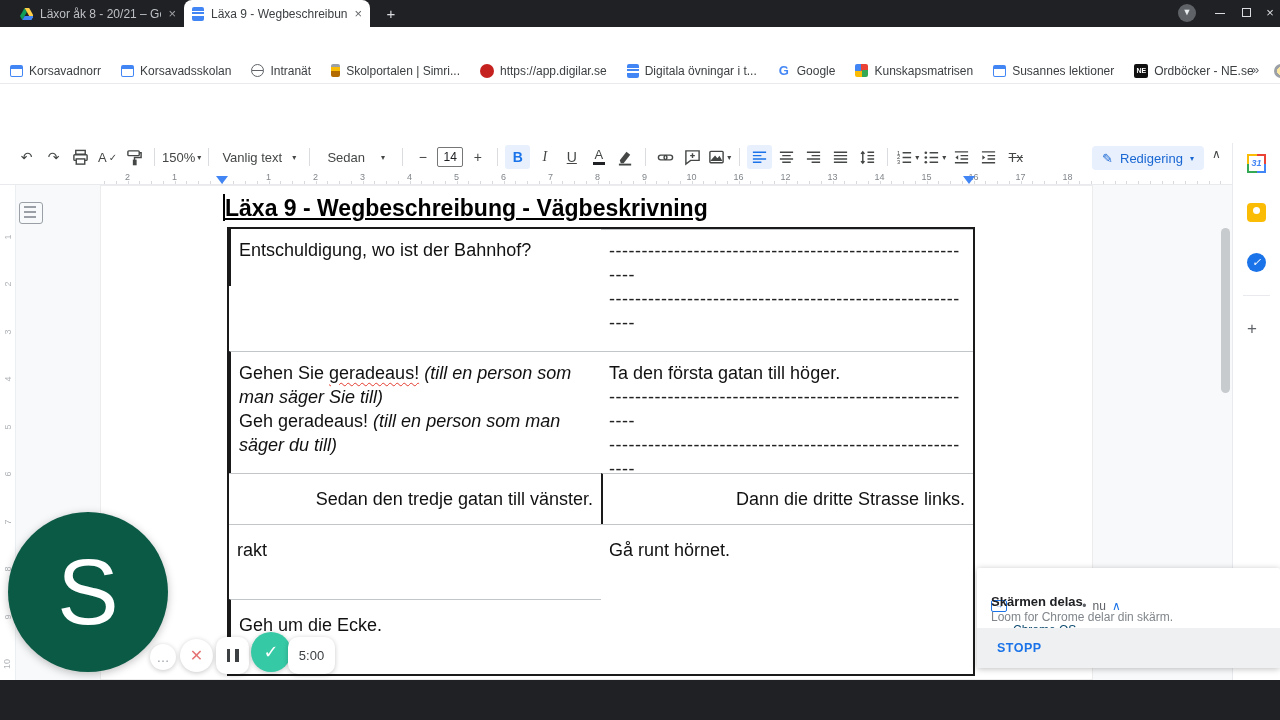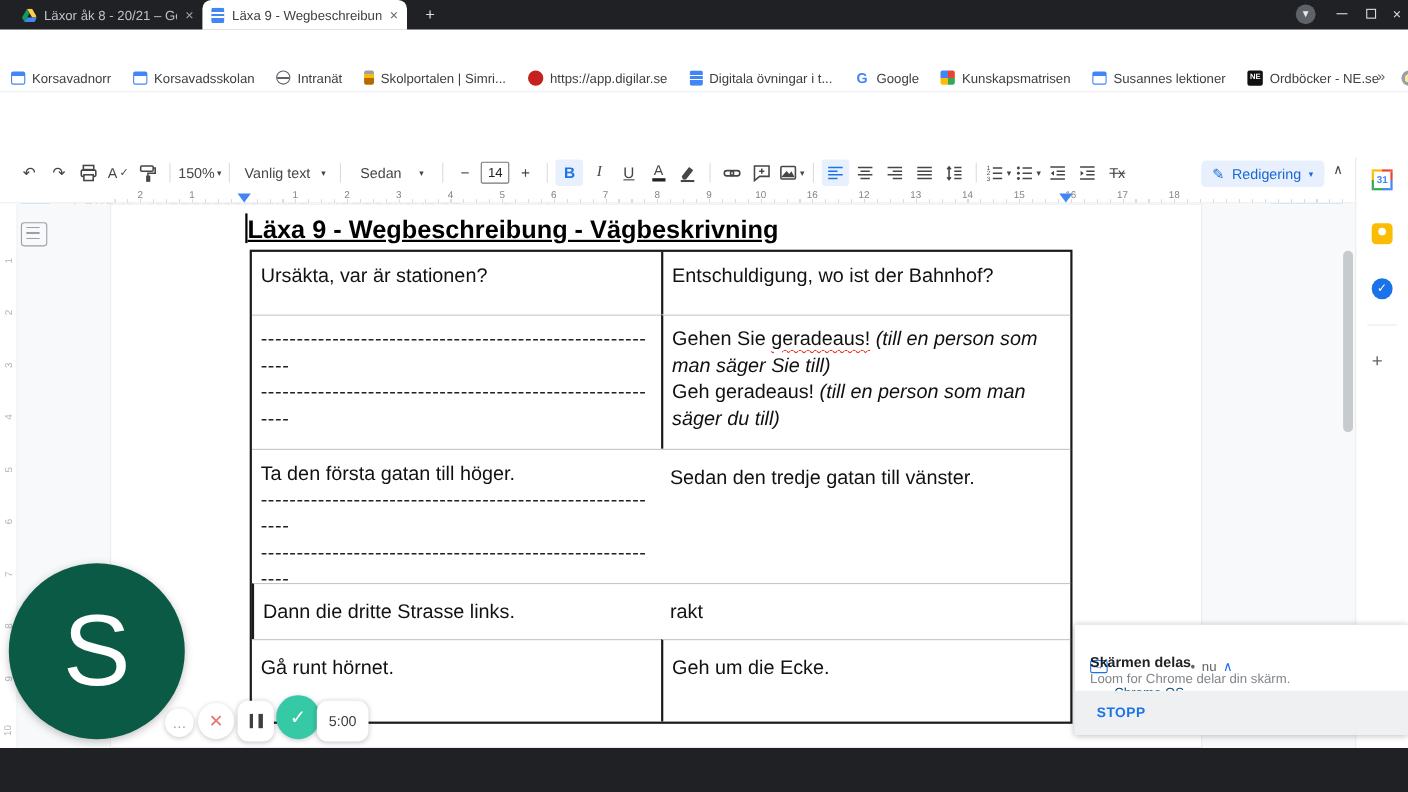--- a/index.html
+++ b/index.html
@@ -98,29 +98,29 @@
   .vr-num span { transform:rotate(-90deg); font-size:9px; color:#b0b4b8; }
   #outline-btn { left:19px; top:17px; width:24px; height:22px; border:1.6px solid #9aa0a6; border-radius:3px;
     background:repeating-linear-gradient(#9aa0a6 0 1.5px, transparent 1.5px 5px); background-size:12px 14px; background-position:4px 3px; background-repeat:no-repeat; }
   #page { left:100px; top:0; width:993px; height:495px; background:#fff; border:1px solid #ececec; }
   #doc-heading { position:absolute; left:124px; top:9px; font-size:23px; font-weight:bold; color:#000; text-decoration:underline; white-space:nowrap; }
   #caret { position:absolute; left:122px; top:8px; width:2px; height:27px; background:#000; }
   #doc-table { position:absolute; left:126px; top:41px; width:748px; border:2px solid #1a1a1a; display:grid; grid-template-columns:372px 372px; }
   .cell { padding:9px 8px 0 8px; font-size:18px; line-height:24px; color:#111; overflow:hidden; }
   .cell.de { border-left:2px solid #1a1a1a; }
   .rowline { border-top:1px solid #c3c6c9; }
-  .r1 { height:57px; } .r2 { height:122px; } .r3 { height:122px; } .r4 { height:51px; } .r5 { height:50px; } .r6 { height:75px; }
+  .r1 { height:57px; } .r2 { height:122px; } .r3 { height:122px; } .r4 { height:51px;text-align:right; } .r5 { height:50px; } .r6 { height:75px; }
   .it { font-style:italic; }
   .misspell { text-decoration:underline wavy #e43b2e 1px; text-underline-offset:3px; }
   .dash { letter-spacing:.5px; color:#222; }
   #scroll-thumb { left:1221px; top:43px; width:9px; height:165px; border-radius:5px; background:#c8cbce; }
 
   
   #sidepanel { left:1232px; top:143px; width:48px; height:537px; background:#fff; border-left:1px solid #e8eaed; }
-  .sp-ico { position:absolute; left:14px; width:19px; height:19px; }
+  .sp-ico { position:absolute; left:14px; width:19px; height:19px;font-style:italic; }
   #sp-cal { top:11px; background:#fff; border:2px solid; border-image:conic-gradient(#ea4335 0 25%,#4285f4 0 50%,#34a853 0 75%,#fbbc05 0) 1; color:#4285f4; font-size:9px; font-weight:bold; text-align:center; line-height:15px; }
   #sp-keep { top:60px; background:#fbbc05; border-radius:4px; }
   #sp-keep::after { content:""; display:block; width:7px; height:7px; background:#fff; border-radius:50%; margin:4px auto 0; }
   #sp-tasks { top:110px; background:#1a73e8; border-radius:50%; color:#fff; font-size:11px; text-align:center; line-height:19px; }
   #sp-div { position:absolute; left:10px; top:152px; width:27px; height:1px; background:#e8eaed; }
   #sp-plus { position:absolute; left:14px; top:176px; color:#5f6368; font-size:17px; }
 
   
   #loom-bubble { left:8px; top:512px; width:160px; height:160px; border-radius:50%; background:#0b5a45; color:#fff; display:flex; align-items:center; justify-content:center; font-size:92px; font-weight:400; z-index:70; box-shadow:0 2px 8px rgba(0,0,0,.25); }
   .loomc { position:absolute; z-index:71; background:#fff; box-shadow:0 1px 5px rgba(0,0,0,.22); display:flex; align-items:center; justify-content:center; }
@@ -514,21 +514,20 @@
         </div>
     </div>
     <div class="abs" id="outline-btn"></div>
 
     <div class="abs" id="page">
       <div id="caret"></div>
       <h1 id="doc-heading">Läxa 9 - Wegbeschreibung - Vägbeskrivning</h1>
 
       <div id="doc-table">
 
-        <div class="cell sv r1"><span>Ursäkta, var är stationen?</span></div>
         <div class="cell de r1"><span>Entschuldigung, wo ist der Bahnhof?</span></div>
 
         <div class="cell sv r2 rowline">
           <div class="dash">----------------------------------------------------------</div>
           <div class="dash">----------------------------------------------------------</div>
 
         </div>
         <div class="cell de r2 rowline">
           <div><span>Gehen Sie </span><span class="misspell">geradeaus!</span><span class="it"> (till en person som man säger Sie till)</span></div>
           <div><span>Geh geradeaus! </span><span class="it">(till en person som man säger du till)</span></div>

